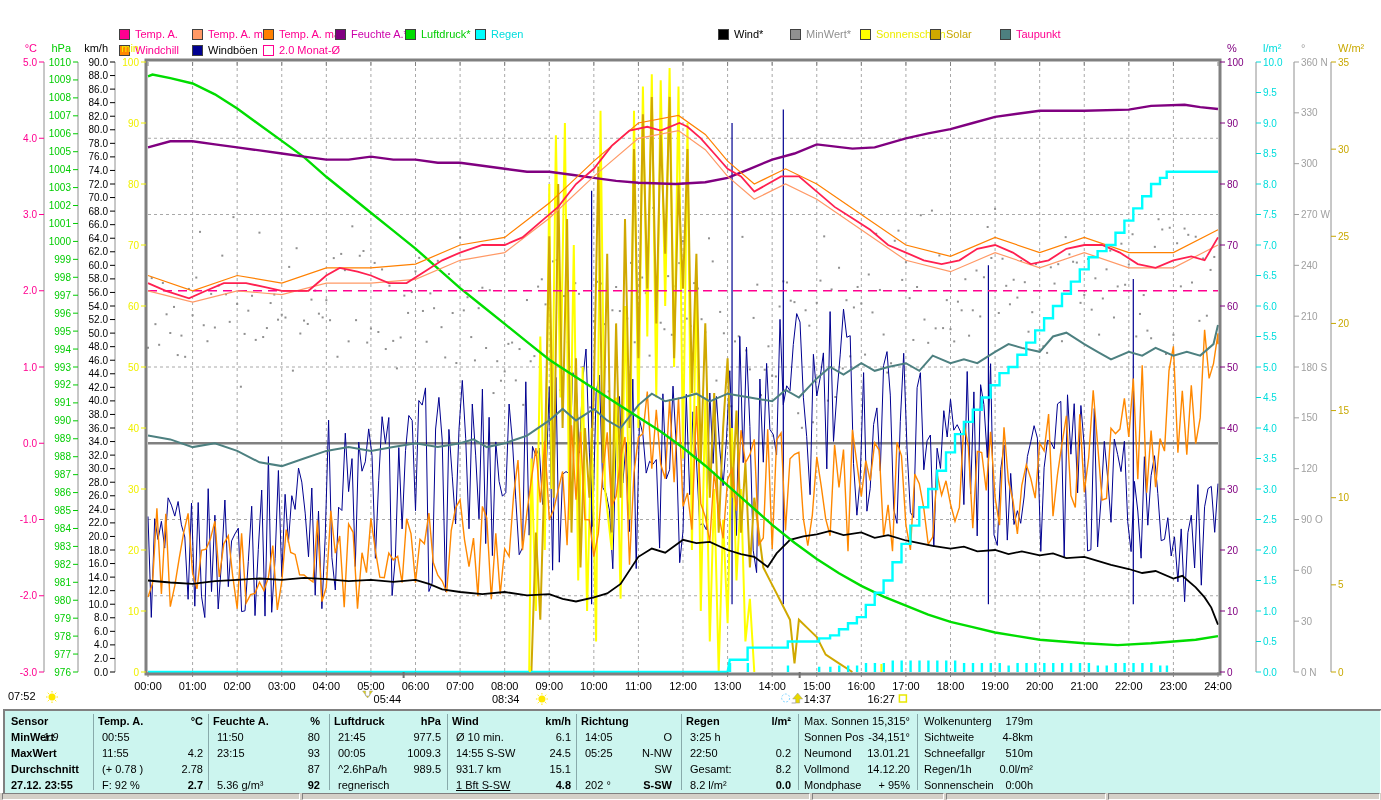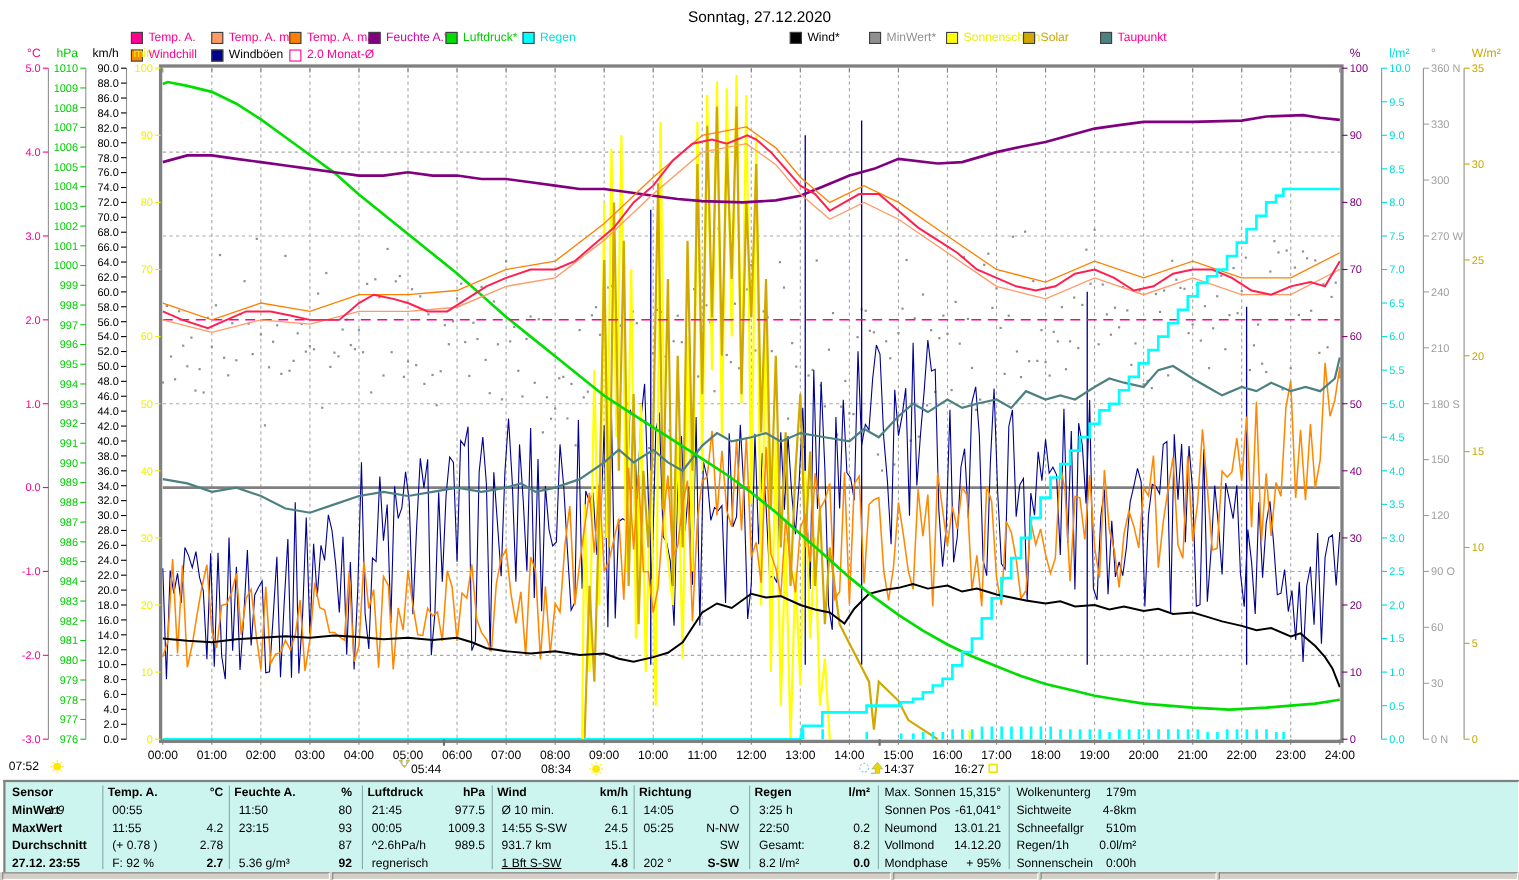--- a/index.html
+++ b/index.html
@@ -18,21 +18,20 @@
   .st-cell{position:absolute;white-space:nowrap;line-height:16px;}
   .st-b{font-weight:bold;}
   .st-div{position:absolute;top:3px;height:76px;width:1px;background:#8aa;}
   #statusbar{position:absolute;top:793px;left:0;width:1381px;height:7px;background:#D4D0C8;}
   .sb-seg{position:absolute;top:0;height:5px;border:1px solid;border-color:#808080 #fff #fff #808080;background:#D4D0C8;}
 </style>
 </head>
 <body>
 <div id="screen">
 
-<div id="title">Sonntag, 27.12.2020</div>
 <div id="legend-r1" class="lg-row">
       <div class="lg-item" style="left: 119px;">
         <span class="lg-sq" style="background: rgb(255, 0, 144);"></span>
         <span style="color: rgb(255, 0, 144);">Temp. A.</span>
       </div>
       <div class="lg-item" style="left: 192px;">
         <span class="lg-sq" style="background: rgb(255, 153, 102);"></span>
         <span style="color: rgb(255, 0, 144);">Temp. A. min</span>
       </div>
       <div class="lg-item" style="left: 263px;">
@@ -975,21 +974,21 @@
       <div class="st-div" style="left: 203px;"></div>
       <div class="st-div" style="left: 324px;"></div>
       <div class="st-div" style="left: 442px;"></div>
       <div class="st-div" style="left: 571px;"></div>
       <div class="st-div" style="left: 676px;"></div>
       <div class="st-div" style="left: 793px;"></div>
       <div class="st-div" style="left: 912px;"></div>
       <div class="st-cell" style="top: 2px; left: 799px;">Max. Sonnen</div>
       <div class="st-cell" style="top: 2px; left: 745px; width: 160px; text-align: right;">15,315°</div>
       <div class="st-cell" style="top: 18px; left: 799px;">Sonnen Pos</div>
-      <div class="st-cell" style="top: 18px; left: 745px; width: 160px; text-align: right;">-61,041°</div>
+      <div class="st-cell" style="top: 18px; left: 745px; width: 160px; text-align: right;">-34,151°</div>
       <div class="st-cell" style="top: 34px; left: 799px;">Neumond</div>
       <div class="st-cell" style="top: 34px; left: 745px; width: 160px; text-align: right;">13.01.21</div>
       <div class="st-cell" style="top: 50px; left: 799px;">Vollmond</div>
       <div class="st-cell" style="top: 50px; left: 745px; width: 160px; text-align: right;">14.12.20</div>
       <div class="st-cell" style="top: 66px; left: 799px;">Mondphase</div>
       <div class="st-cell" style="top: 66px; left: 745px; width: 160px; text-align: right;">+ 95%</div>
       <div class="st-cell" style="top: 2px; left: 919px;">Wolkenunterg</div>
       <div class="st-cell" style="top: 2px; left: 868px; width: 160px; text-align: right;">179m</div>
       <div class="st-cell" style="top: 18px; left: 919px;">Sichtweite</div>
       <div class="st-cell" style="top: 18px; left: 868px; width: 160px; text-align: right;">4-8km</div>

